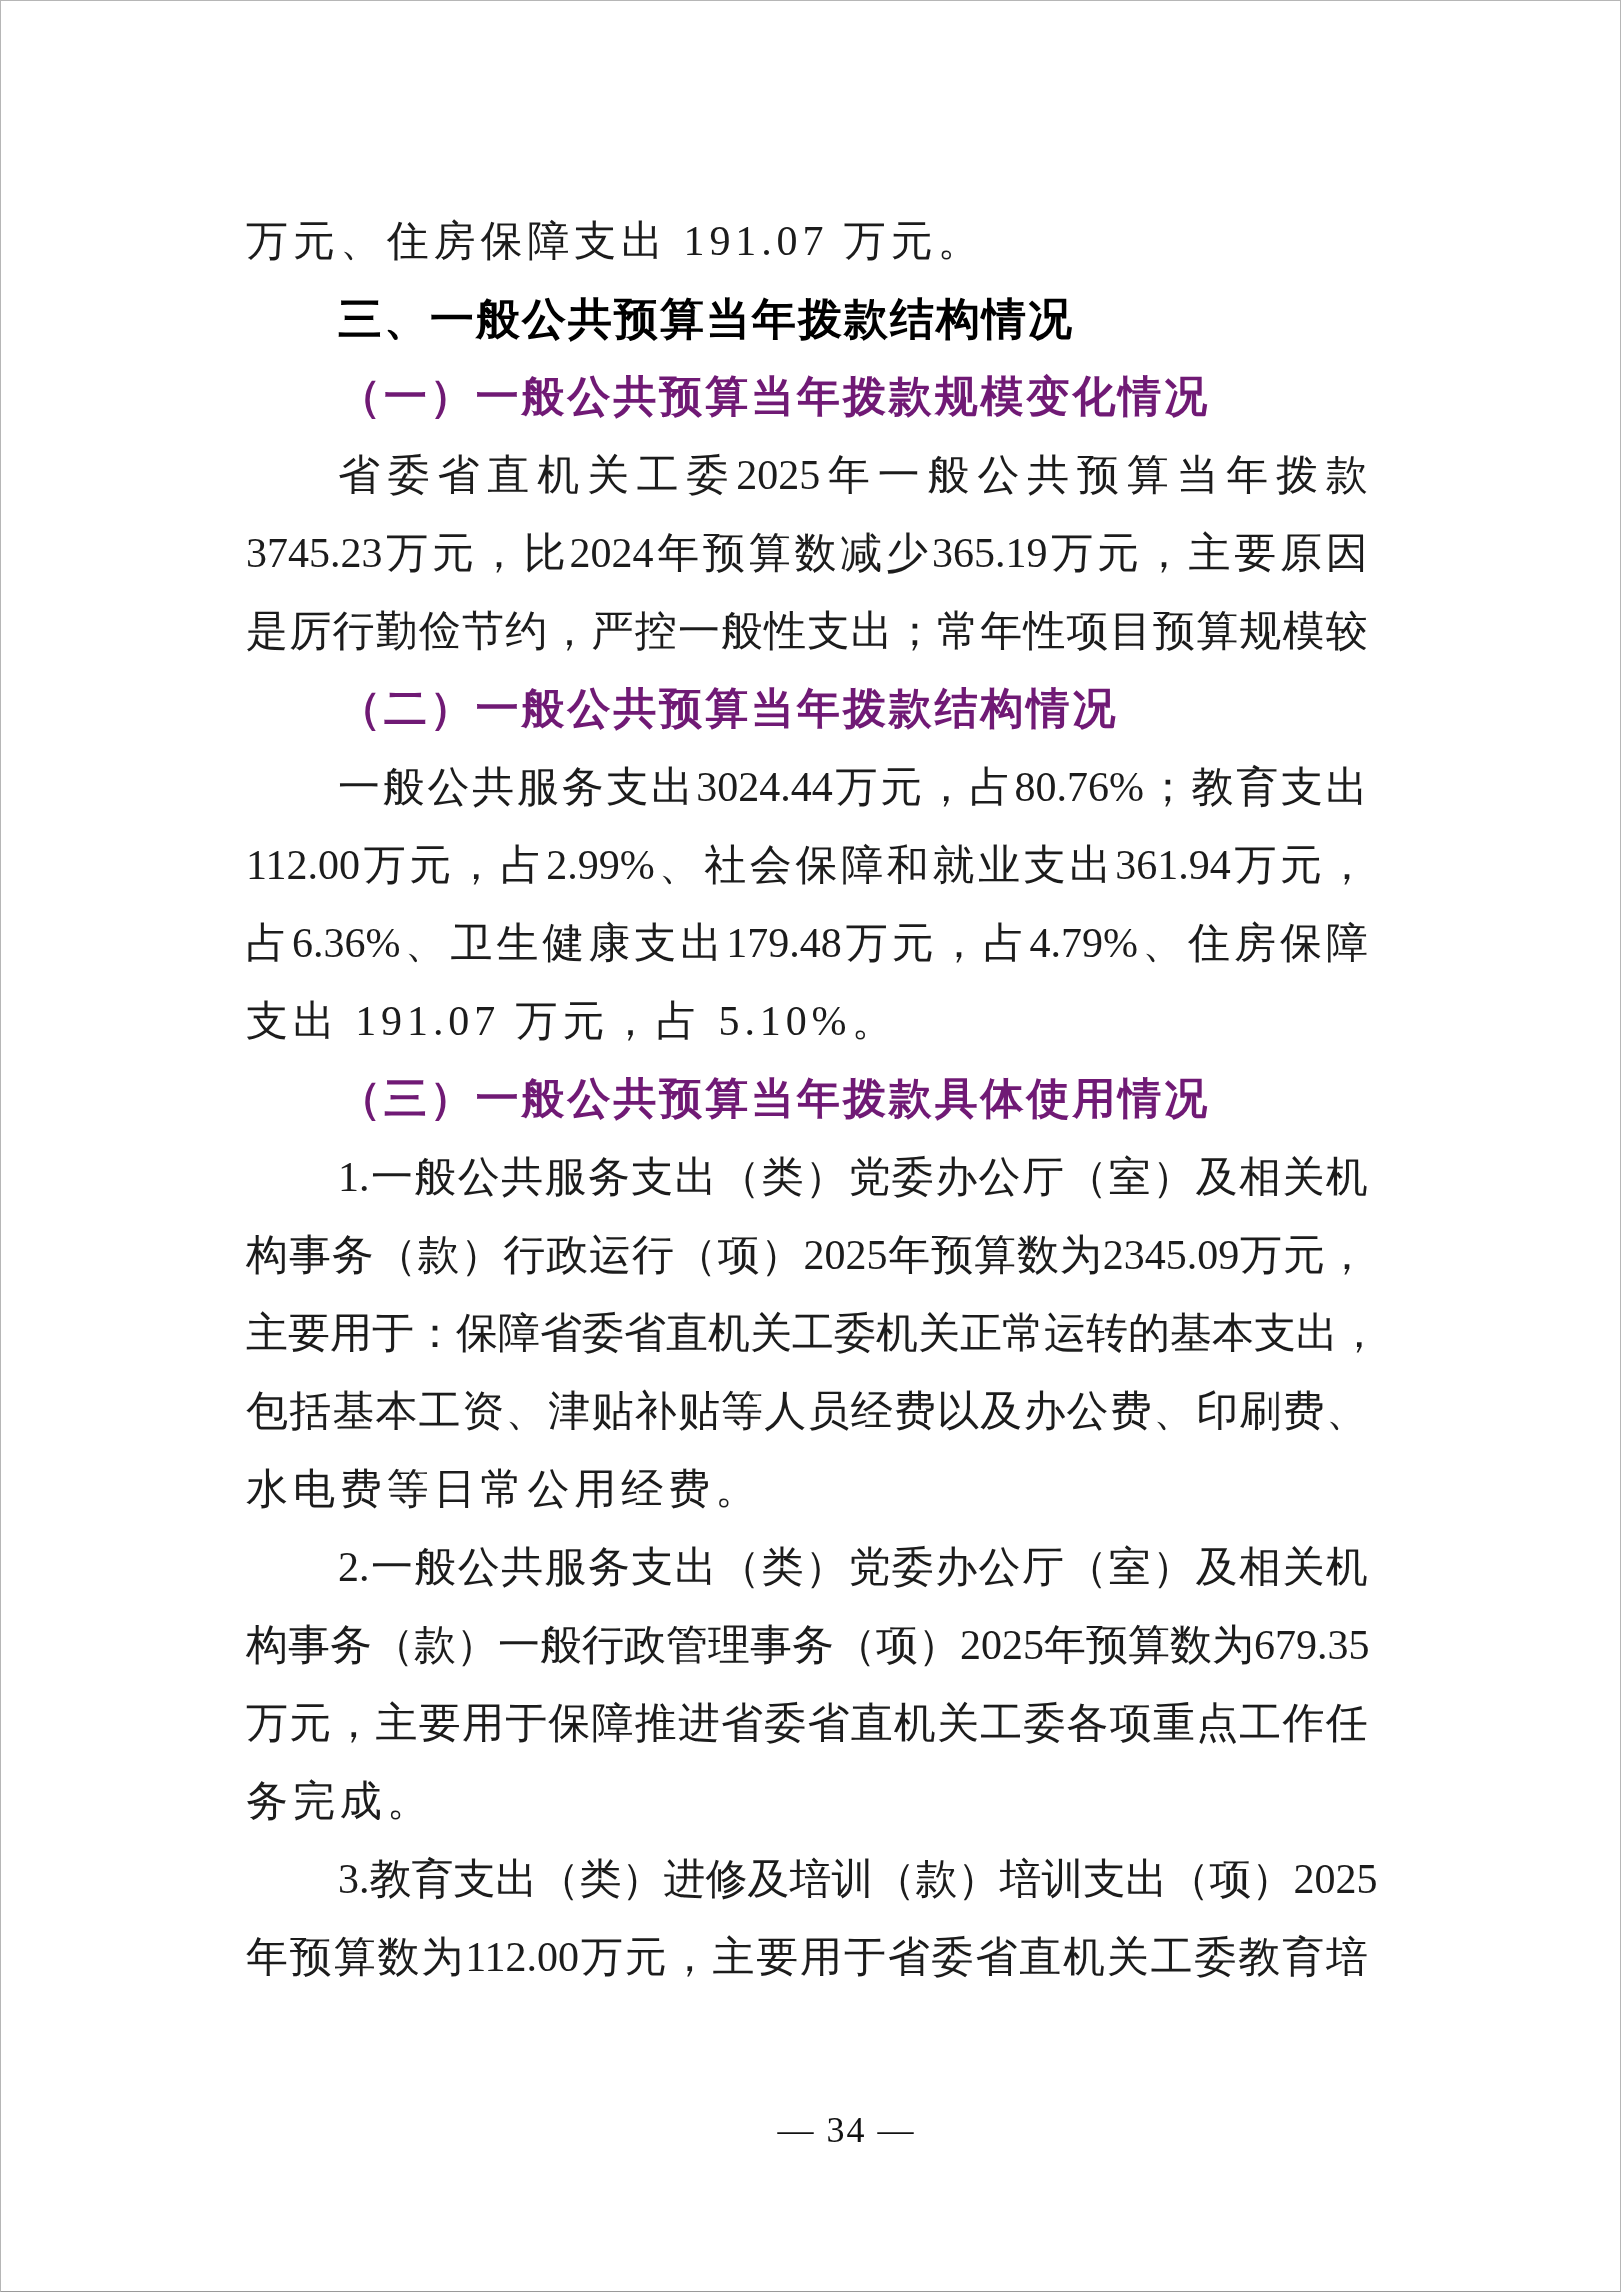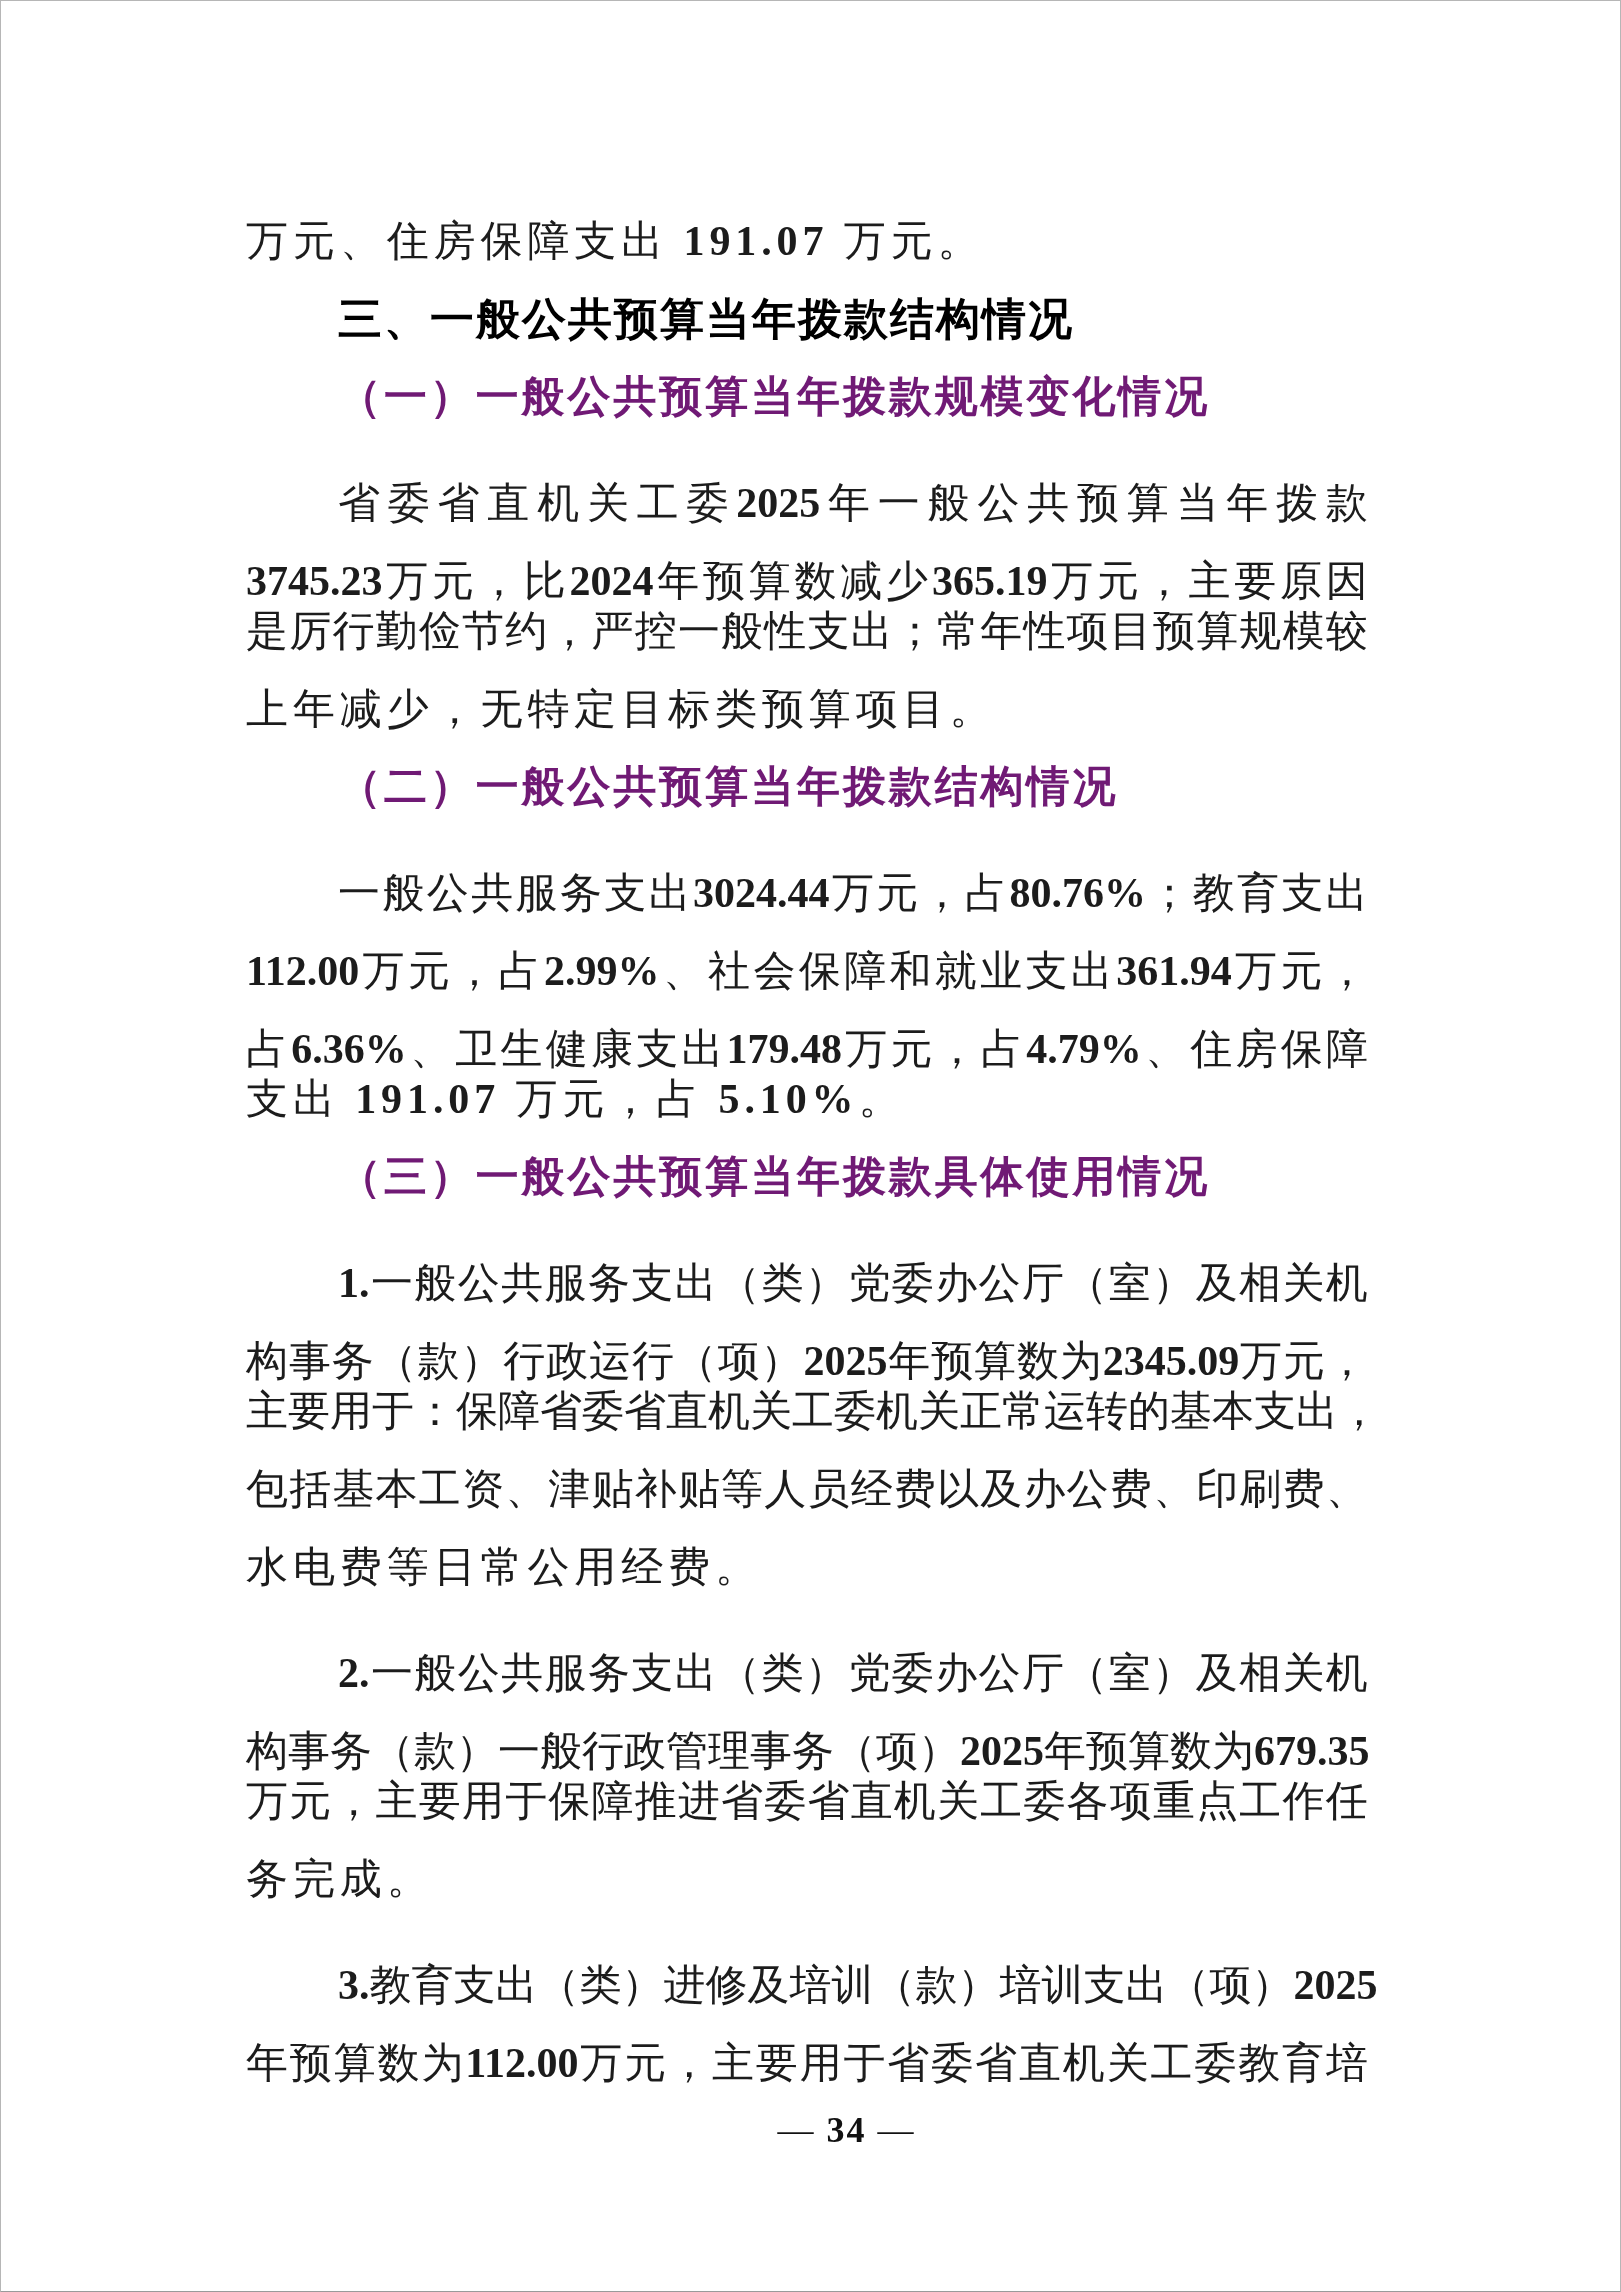--- a/index.html
+++ b/index.html
@@ -45,21 +45,21 @@
     font-size: 44px;
     color: #000000;
     letter-spacing: 2px;
   }
   .line.heading2 {
     font-weight: bold;
     font-size: 43px;
     color: #701a75;
     letter-spacing: 2.9px;
   }
-  b { font-weight: bold; margin-top: 28px; }
+  b { font-weight: normal; }
   .footer {
     position: absolute;
     left: 0; top: 2090px;
     width: 100%;
     text-align: center;
     font-size: 36px;
     line-height: 78px;
     color: #111111;
     letter-spacing: 2px;
     padding-left: 36px;
@@ -138,21 +138,20 @@
         <span>年</span>
         <span>性</span>
         <span>项</span>
         <span>目</span>
         <span>预</span>
         <span>算</span>
         <span>规</span>
         <span>模</span>
         <span>较</span>
       </div>
-      <div class="line body">上年减少，无特定目标类预算项目。</div>
       <div class="line heading2 indent">（二）一般公共预算当年拨款结构情况</div>
       <div class="line body indent justify">
         <span>一</span>
         <span>般</span>
         <span>公</span>
         <span>共</span>
         <span>服</span>
         <span>务</span>
         <span>支</span>
         <span>出</span>

